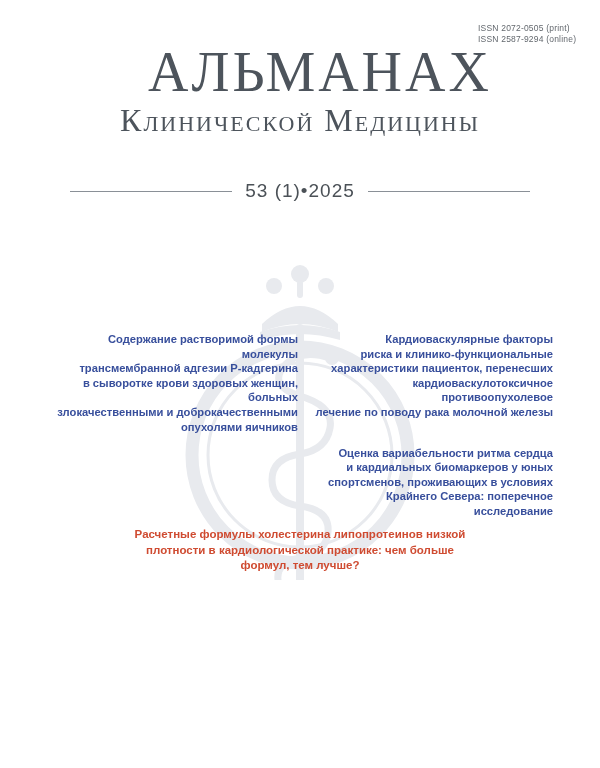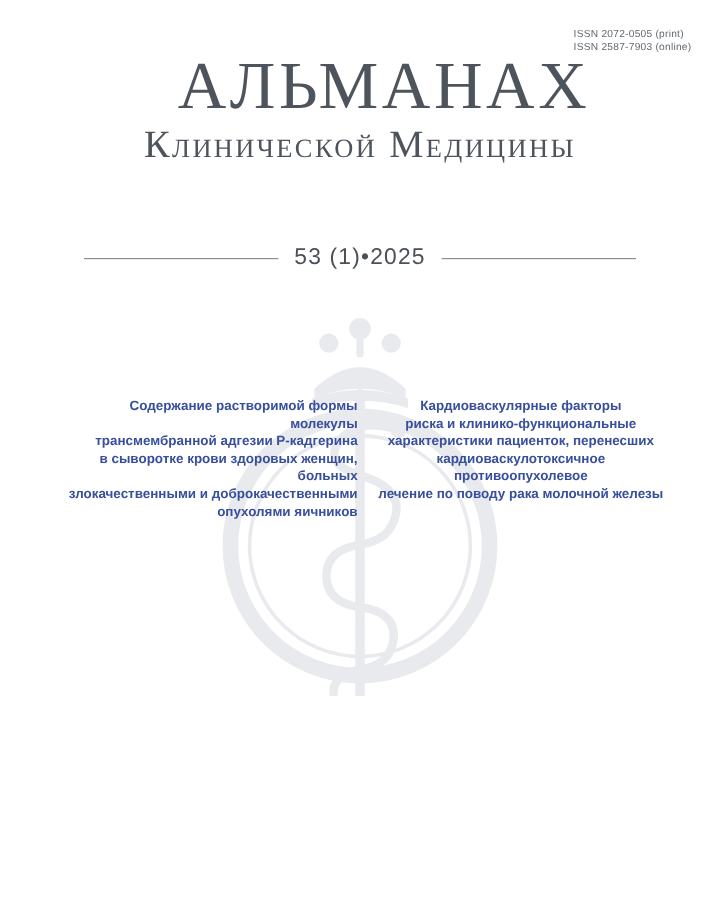--- a/index.html
+++ b/index.html
@@ -57,21 +57,20 @@
     font-weight:400;
   }
   
   .issue-row{
     position:absolute;
     top:180px;left:0;right:0;
     display:flex;
     align-items:center;
     justify-content:center;
     gap:13px;
-    margin-top:24px;
   }
   .issue-row .rule{
     width:162px;height:0;
     border-top:1.4px solid var(--rule);
   }
   .issue-row .num{
     font-size:19px;
     color:var(--issue-text);
     letter-spacing:1px;
     font-weight:400;
@@ -94,40 +93,40 @@
     z-index:2;
   }
   .toc .article{
     font-size:11.2px;
     line-height:14.6px;
     font-weight:bold;
     color:var(--article-text);
     margin-bottom:26px;
   }
   .col-left .article{text-align:right;}
-  .col-right .article{text-align:center;}
+  .col-right .article{text-align:right;}
   .featured{
     position:absolute;
     top:527px;left:100px;right:100px;
     text-align:center;
     font-size:11.5px;
     line-height:15.6px;
     font-weight:bold;
     color:var(--featured-text);
     z-index:2;
   }
 </style>
 </head>
 <body>
 
 <div class="cover">
 
   <div class="issn">
     <div>ISSN 2072-0505 (print)</div>
-    <div>ISSN 2587-7903 (online)</div>
+    <div>ISSN 2587-9294 (online)</div>
   </div>
 
   <div class="masthead">
     <div class="t1">АЛЬМАНАХ</div>
     <div class="t2">Клинической Медицины</div>
   </div>
 
   <div class="issue-row">
     <div class="rule"></div>
     <div class="num">53 (1)•2025</div>
@@ -154,17 +153,19 @@
              Q96 300 98 318 Q100 336 124 338 Q146 340 150 326" fill="none" stroke="var(--watermark)" stroke-width="7" stroke-linecap="round"></path>
     <circle cx="152" cy="96" r="7" fill="var(--watermark)"></circle>
   </svg>
 
   <div class="toc">
     <div class="col-left">
       <div class="article">Содержание растворимой формы молекулы<br>трансмембранной адгезии Р-кадгерина<br>в сыворотке крови здоровых женщин, больных<br>злокачественными и доброкачественными<br>опухолями яичников</div>
     </div>
     <div class="col-right">
       <div class="article">Кардиоваскулярные факторы<br>риска и клинико-функциональные<br>характеристики пациенток, перенесших<br>кардиоваскулотоксичное противоопухолевое<br>лечение по поводу рака молочной железы</div>
+      <div class="article">Оценка вариабельности ритма сердца<br>и кардиальных биомаркеров у юных<br>спортсменов, проживающих в условиях<br>Крайнего Севера: поперечное<br>исследование</div>
     </div>
   </div>
 
+  <div class="featured">Расчетные формулы холестерина липопротеинов низкой<br>плотности в кардиологической практике: чем больше<br>формул, тем лучше?</div>
 
 </div>
 
 </body></html>

